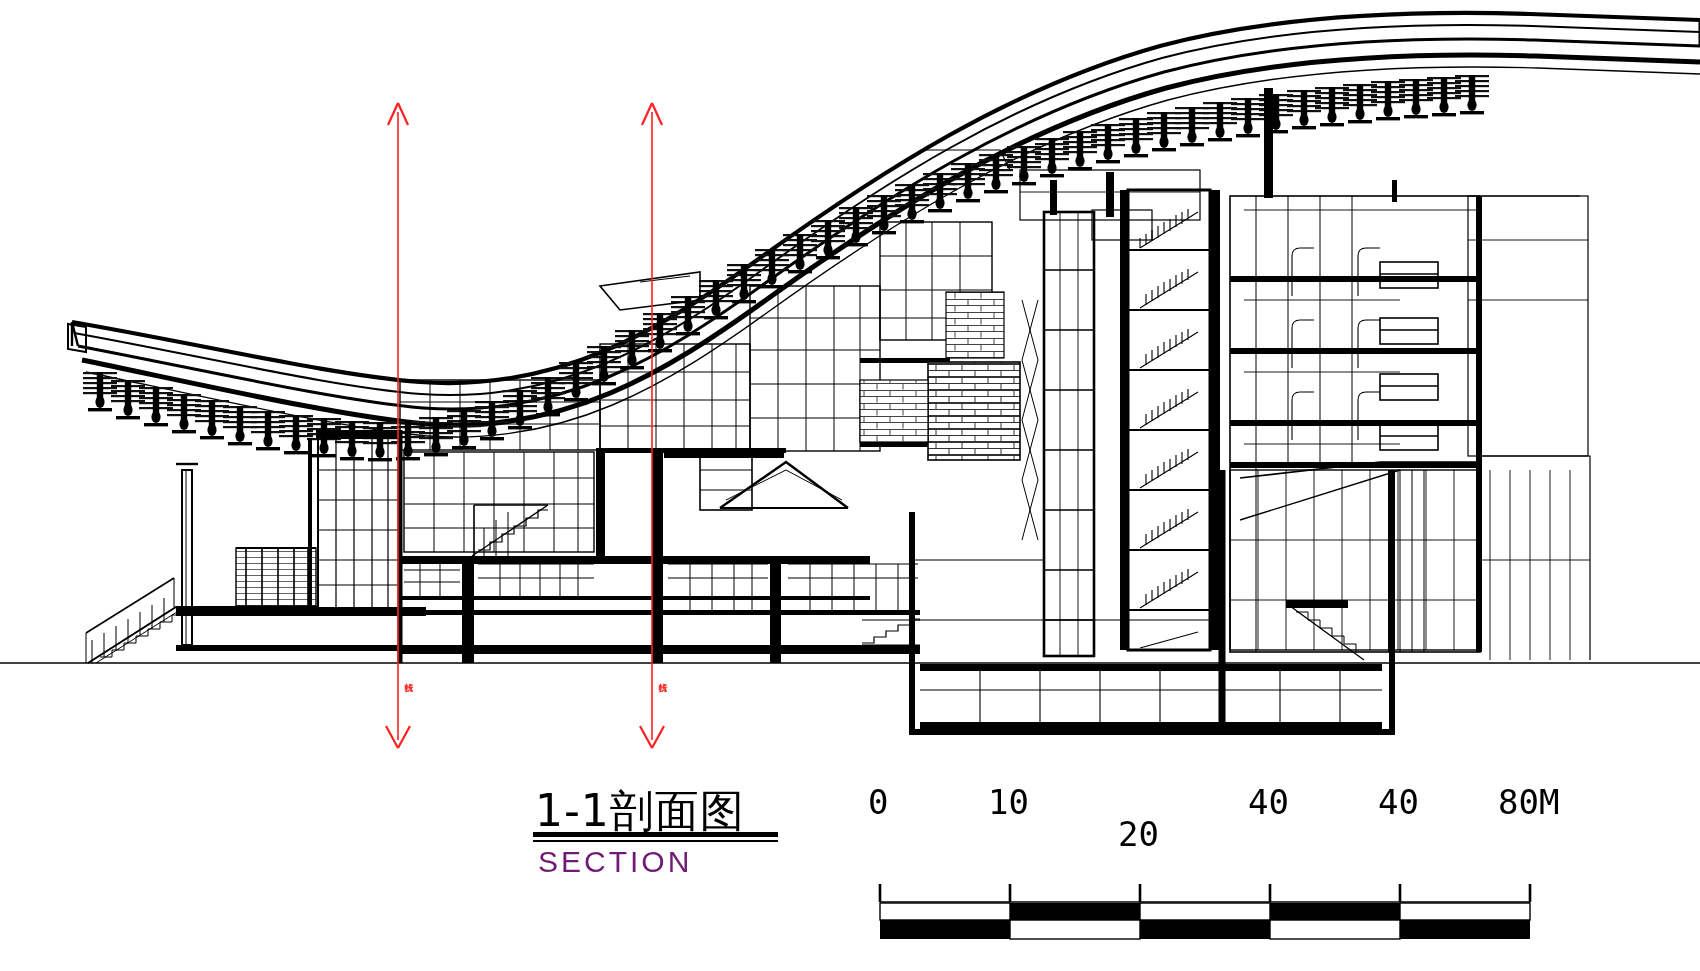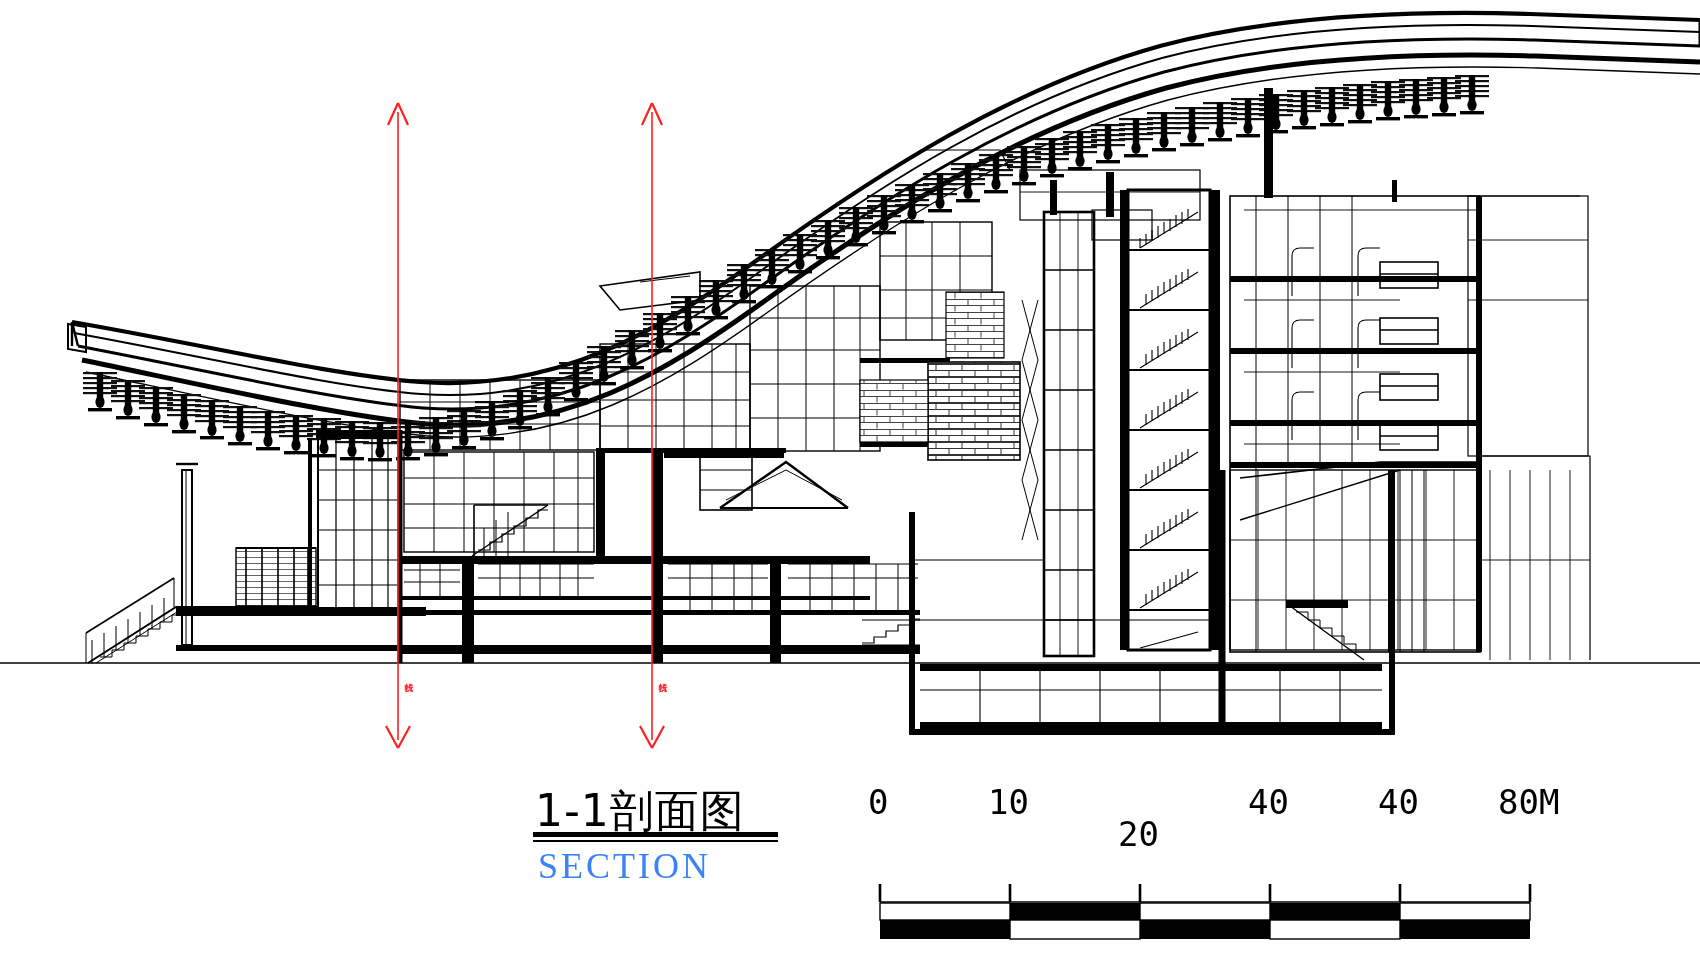--- a/index.html
+++ b/index.html
@@ -3,22 +3,22 @@
 <meta charset="utf-8">
 <title>Architectural Section Drawing</title>
 <style>
   html,body{margin:0;padding:0;background:#ffffff;}
   body{width:1700px;height:971px;position:relative;overflow:hidden;
        font-family:"Liberation Sans", sans-serif;}
   #stage{position:absolute;left:0;top:0;width:1700px;height:971px;background:#fff;}
   svg.draw{position:absolute;left:0;top:0;width:1700px;height:971px;}
   #title-cn{position:absolute;left:535px;top:782px;font-size:44px;letter-spacing:1px;
             color:#000;font-family:"DejaVu Sans",sans-serif;white-space:nowrap;font-weight:400;}
-  #title-en{position:absolute;left:538px;top:845px;font-size:36px;letter-spacing:3px;
-            color:#3b82f6;font-family:Liberation Serif, serif;white-space:nowrap;}
+  #title-en{position:absolute;left:538px;top:845px;font-size:30px;letter-spacing:3px;
+            color:#701a75;font-family:Liberation Sans, sans-serif;white-space:nowrap;}
   #title-rule1{position:absolute;left:533px;top:832px;width:245px;height:5px;background:#000;}
   #title-rule2{position:absolute;left:533px;top:840px;width:245px;height:2px;background:#000;}
   .scale-num{position:absolute;font-size:34px;color:#000;
              font-family:"DejaVu Sans Mono",monospace;white-space:nowrap;}
   .redlab{position:absolute;color:#ff2020;font-size:9px;line-height:9px;
           font-family:"DejaVu Sans",sans-serif;
           writing-mode:vertical-rl;letter-spacing:0px;}
 </style>
 </head>
 <body>

